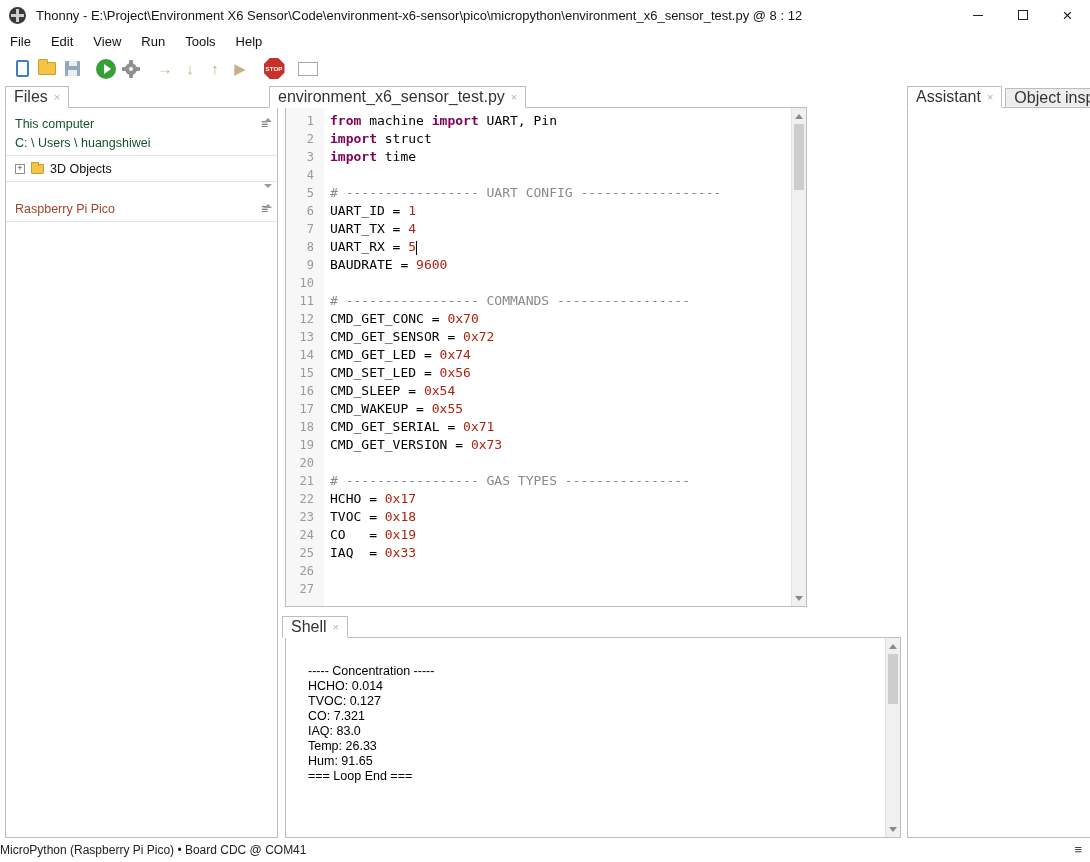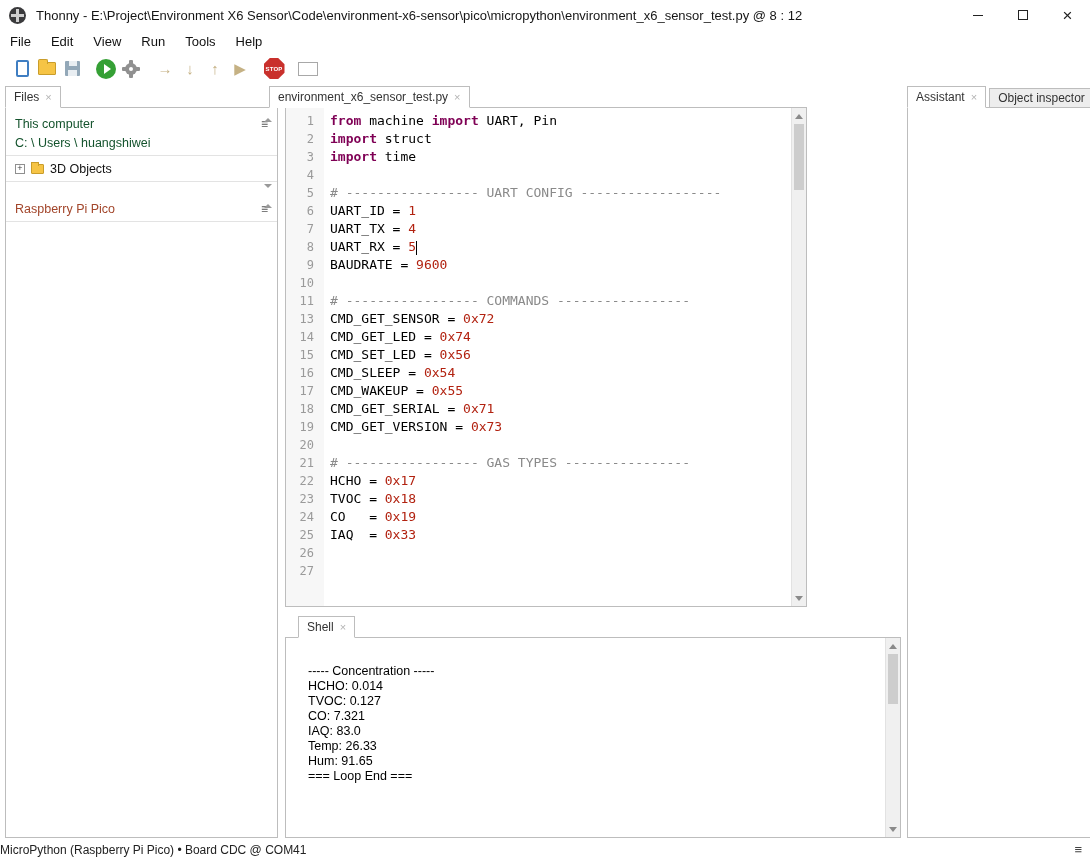--- a/index.html
+++ b/index.html
@@ -42,21 +42,21 @@
   .gear-core::before { content:""; position:absolute; left:4px; top:4px; width:4px; height:4px; border-radius:50%; background:#fff; }
   .step-glyph { font-size:15px; color:#c5b184; line-height:1; }
   .icon-stop { width:21px; height:21px; background:#c9302c; clip-path:polygon(30% 0,70% 0,100% 30%,100% 70%,70% 100%,30% 100%,0 70%,0 30%); display:flex; align-items:center; justify-content:center; }
   .stop-text { color:#fff; font-size:6px; font-weight:bold; letter-spacing:0.2px; }
   .icon-flag { width:20px; height:14px; border:1px solid #a8a8a8; }
   .flag-top { height:6px; background:#2e6fd8; }
   .flag-bottom { height:6px; background:#f3cf45; }
 
   
   .tabs { position:absolute; height:22px; display:flex; align-items:flex-end; z-index:3; }
-  .tab { height:22px; display:inline-flex; align-items:center; padding:0 8px; border:1px solid #bdbdbd; background:#fff; font-size:12px; color:#333; margin-right:3px; white-space:nowrap; }
+  .tab { height:22px; display:inline-flex; align-items:center; padding:0 8px; border:1px solid #bdbdbd; background:#fff; font-size:16px; color:#333; margin-right:3px; white-space:nowrap; }
   .tab.active { border-bottom:1px solid #fff; }
   .tab.inactive { height:20px; background:#ededed; }
   .tab-close { margin-left:6px; color:#b3b3b3; font-size:11px; line-height:1; }
   .tab-close::before { content:"×"; }
   .panel { position:absolute; background:#fff; border:1px solid #bdbdbd; z-index:1; }
 
   
   .files-body { position:relative; width:100%; height:100%; padding-top:6px; font-size:12.5px; overflow:hidden; }
   .ftree-row { height:19px; display:flex; align-items:center; padding:0 9px; }
   .blue { color:#14532d; }
@@ -227,20 +227,21 @@
             <div class="code-row"><span class="lineno">2</span><span class="kw">import</span><span class="pl"> struct</span></div>
             <div class="code-row"><span class="lineno">3</span><span class="kw">import</span><span class="pl"> time</span></div>
             <div class="code-row"><span class="lineno">4</span></div>
             <div class="code-row"><span class="lineno">5</span><span class="cm"># ----------------- UART CONFIG ------------------</span></div>
             <div class="code-row"><span class="lineno">6</span><span class="pl">UART_ID = </span><span class="num">1</span></div>
             <div class="code-row"><span class="lineno">7</span><span class="pl">UART_TX = </span><span class="num">4</span></div>
             <div class="code-row"><span class="lineno">8</span><span class="pl">UART_RX = </span><span class="num">5</span><span class="caret"></span></div>
             <div class="code-row"><span class="lineno">9</span><span class="pl">BAUDRATE = </span><span class="num">9600</span></div>
             <div class="code-row"><span class="lineno">10</span></div>
             <div class="code-row"><span class="lineno">11</span><span class="cm"># ----------------- COMMANDS -----------------</span></div>
+            <div class="code-row"><span class="lineno">12</span><span class="pl">CMD_GET_CONC = </span><span class="num">0x70</span></div>
             <div class="code-row"><span class="lineno">13</span><span class="pl">CMD_GET_SENSOR = </span><span class="num">0x72</span></div>
             <div class="code-row"><span class="lineno">14</span><span class="pl">CMD_GET_LED = </span><span class="num">0x74</span></div>
             <div class="code-row"><span class="lineno">15</span><span class="pl">CMD_SET_LED = </span><span class="num">0x56</span></div>
             <div class="code-row"><span class="lineno">16</span><span class="pl">CMD_SLEEP = </span><span class="num">0x54</span></div>
             <div class="code-row"><span class="lineno">17</span><span class="pl">CMD_WAKEUP = </span><span class="num">0x55</span></div>
             <div class="code-row"><span class="lineno">18</span><span class="pl">CMD_GET_SERIAL = </span><span class="num">0x71</span></div>
             <div class="code-row"><span class="lineno">19</span><span class="pl">CMD_GET_VERSION = </span><span class="num">0x73</span></div>
             <div class="code-row"><span class="lineno">20</span></div>
             <div class="code-row"><span class="lineno">21</span><span class="cm"># ----------------- GAS TYPES ----------------</span></div>
             <div class="code-row"><span class="lineno">22</span><span class="pl">HCHO = </span><span class="num">0x17</span></div>
@@ -256,21 +257,21 @@
             <span class="tri-up"></span>
           </div>
         <div class="thumb" style="top:16px; height:66px;"></div>
         <div class="scroll-arrow bottom">
             <span class="tri-down"></span>
           </div>
       </div>
     </div>
   </div>
 
-  <div class="tabs" style="left:298px; top:616px;">
+  <div class="tabs" style="left:282px; top:616px;">
     <div class="tab active">
       <span>Shell</span>
       <span class="tab-close"></span>
     </div>
   </div>
   <div class="panel" style="left:285px; top:637px; width:616px; height:201px;">
     <div class="shell-body">
       <div class="shell-text">
           <div class="shell-line">----- Concentration -----</div>
           <div class="shell-line">HCHO: 0.014</div>

